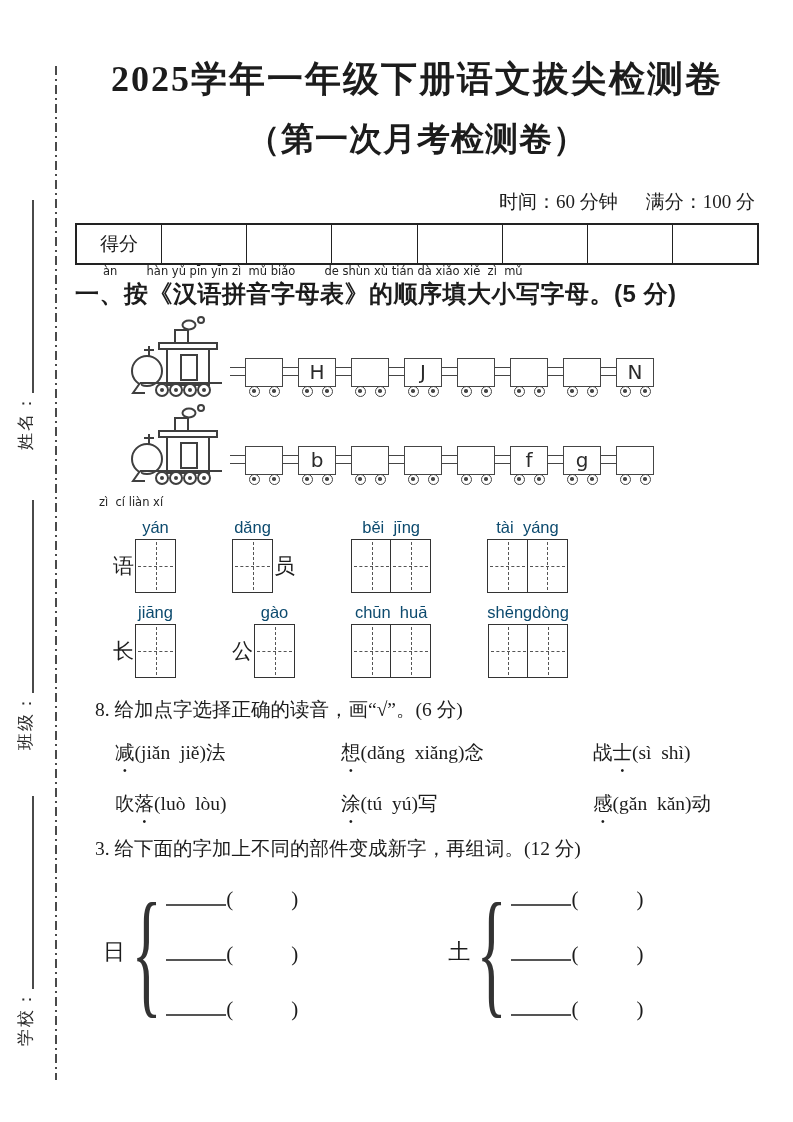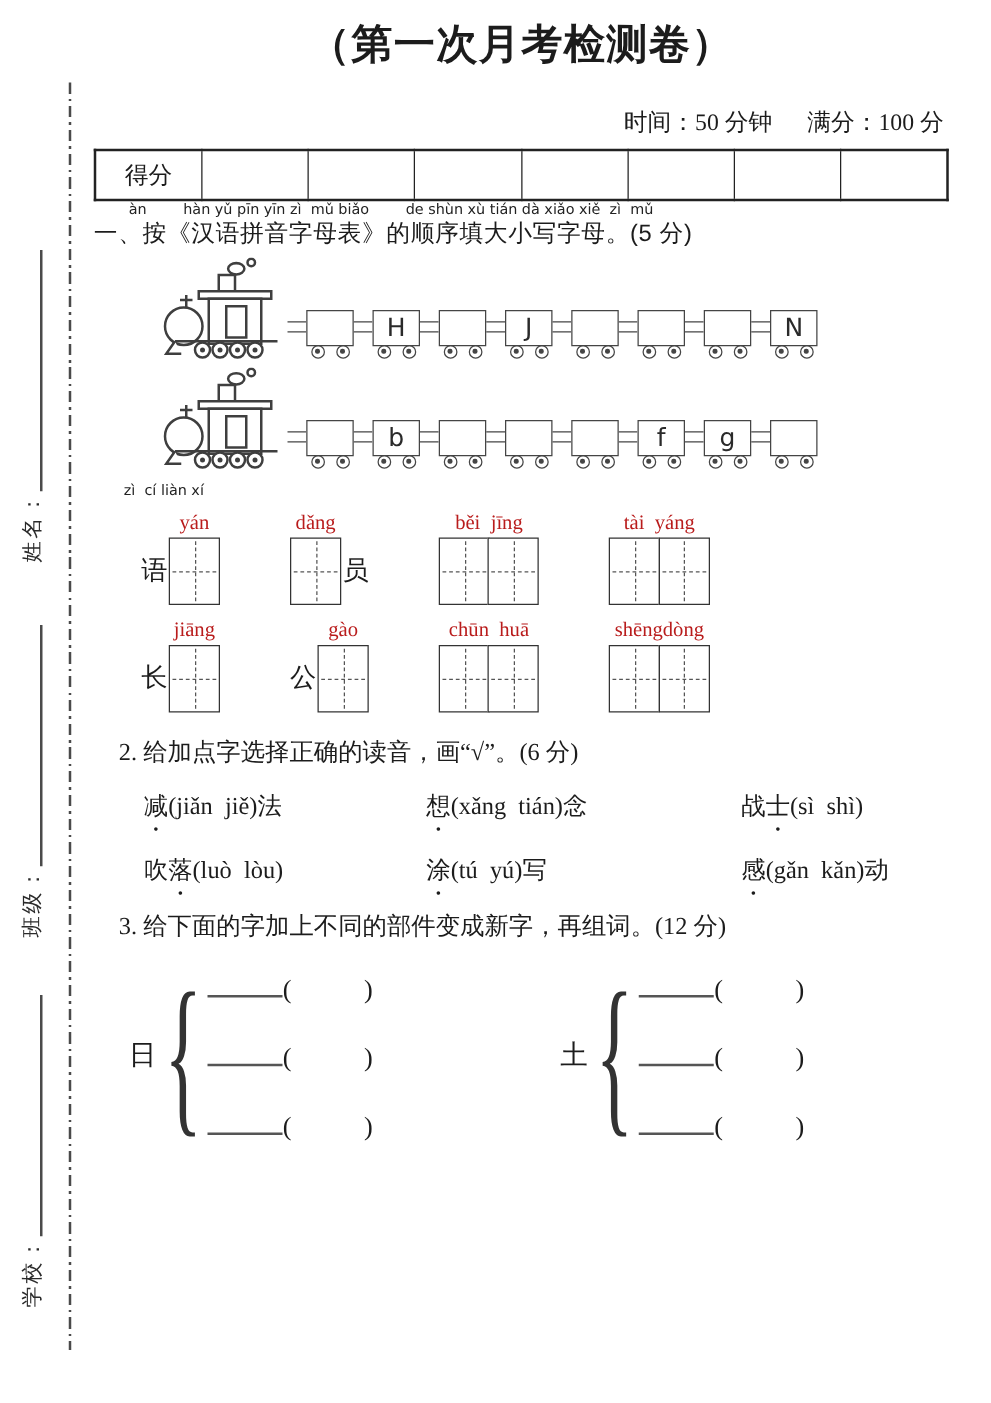--- a/index.html
+++ b/index.html
@@ -20,21 +20,21 @@
   h2.subtitle{margin:13px 0 0;text-align:center;font-size:33px;font-weight:bold;letter-spacing:1px;}
   .meta{margin:27px 4px 0 0;text-align:right;font-size:19px;}
   .meta .gap{display:inline-block;width:28px;}
 
   table.score{width:100%;border-collapse:collapse;margin-top:8px;border:2.5px solid #222;table-layout:fixed;}
   table.score td{border:1.6px solid #222;text-align:center;font-size:19px;padding:0;}
   table.score tr.hdr td{height:32px;}
   table.score tr.fill td{height:38px;}
 
   .sec-pinyin{font-family:"DejaVu Sans",sans-serif;font-size:11.5px;white-space:pre;color:#222;line-height:1.1;}
-  .sec-title{font-family:"Liberation Sans",sans-serif;font-weight:normal;font-size:19px;letter-spacing:.5px;}
+  .sec-title{font-family:"Liberation Sans",sans-serif;font-weight:bold;font-size:24px;letter-spacing:.5px;}
   .sec1{}
   .sec1 .sec-pinyin{margin-left:28px;}
   .sec2{margin-top:10px;}
   .sec2 .sec-pinyin{margin-left:24px;}
 
   
   .train{display:flex;align-items:flex-end;margin:4px 0 0 55px;height:84px;}
   .loco{flex:0 0 auto;}
   .loco *{stroke:#3f3f3f;stroke-width:2;fill:#fff;}
   .loco .dot{fill:#3f3f3f;stroke:none;}
@@ -44,21 +44,21 @@
     font-family:"DejaVu Sans",sans-serif;font-size:20px;color:#2a2a2a;background:#fff;box-sizing:border-box;}
   .wheels{display:flex;gap:9px;margin-top:-1px;height:12px;}
   .wheel{width:11px;height:11px;border:1.7px solid #454545;border-radius:50%;box-sizing:border-box;position:relative;}
   .wheel::after{content:"";position:absolute;left:50%;top:50%;width:3.5px;height:3.5px;margin:-1.75px 0 0 -1.75px;background:#454545;border-radius:50%;}
 
   
   .q-title{font-size:19.5px;margin:18px 0 0 20px;}
   .q1-row{display:flex;gap:56px;margin:10px 0 0 38px;}
   .q1-item{display:flex;align-items:center;}
   .q1-col{display:flex;flex-direction:column;align-items:center;}
-  .q1-pinyin{font-family:Liberation Serif, serif;font-size:16.5px;white-space:pre;margin-bottom:2px;color:#b91c1c;}
+  .q1-pinyin{font-family:Liberation Sans, sans-serif;font-size:16.5px;white-space:pre;margin-bottom:2px;color:#0c4a6e;}
   .q1-boxes{display:flex;}
   .hanzi-box{width:41px;height:54px;border:1.7px solid #333;position:relative;background:#fff;box-sizing:border-box;}
   .hanzi-box + .hanzi-box{margin-left:-1.7px;}
   .hanzi-box::before{content:"";position:absolute;left:2px;right:2px;top:50%;border-top:1.4px dashed #555;}
   .hanzi-box::after{content:"";position:absolute;top:2px;bottom:2px;left:50%;border-left:1.4px dashed #555;}
   .side-char{font-size:21px;}
   .side-char.pre{margin:20px 1px 0 0;}
   .side-char.post{margin:20px 0 0 1px;}
 
   .q2-grid{display:grid;grid-template-columns:226px 252px auto;row-gap:24px;margin:16px 0 0 40px;
@@ -86,24 +86,25 @@
     <span>姓名：</span><span class="side-blank"></span>
   </div>
   <div class="side-label" style="top:750px">
     <span>班级：</span><span class="side-blank"></span>
   </div>
   <div class="side-label" style="top:1046px">
     <span>学校：</span><span class="side-blank"></span>
   </div>
 
   <div class="content">
+    <h1 class="title">2025学年一年级下册语文拔尖检测卷</h1>
     <h2 class="subtitle">（第一次月考检测卷）</h2>
 
     <div class="meta">
-      <span>时间：50 分钟</span><span class="gap"></span><span>满分：100 分</span>
+      <span>时间：60 分钟</span><span class="gap"></span><span>满分：100 分</span>
     </div>
 
     <table class="score">
       <tbody>
       <tr class="fill">
         <td>得分</td>
         <td></td>
         <td></td>
         <td></td>
         <td></td>
@@ -365,24 +366,24 @@
         <div class="q1-col">
             <div class="q1-pinyin">shēngdòng</div>
           <div class="q1-boxes">
               <span class="hanzi-box"></span>
               <span class="hanzi-box"></span>
             </div>
           </div>
       </div>
     </div>
 
-    <div class="q-title">2. 给加点字选择正确的读音，画“√”。(6 分)</div>
+    <div class="q-title">8. 给加点字选择正确的读音，画“√”。(6 分)</div>
     <div class="q2-grid">
       <div class="q2-item"><span></span><span class="dotted">减</span><span>(jiǎn  jiě)</span><span>法</span></div>
-      <div class="q2-item"><span></span><span class="dotted">想</span><span>(xǎng  tián)</span><span>念</span></div>
+      <div class="q2-item"><span></span><span class="dotted">想</span><span>(dǎng  xiǎng)</span><span>念</span></div>
       <div class="q2-item"><span>战</span><span class="dotted">士</span><span>(sì  shì)</span><span></span></div>
       <div class="q2-item"><span>吹</span><span class="dotted">落</span><span>(luò  lòu)</span><span></span></div>
       <div class="q2-item"><span></span><span class="dotted">涂</span><span>(tú  yú)</span><span>写</span></div>
       <div class="q2-item"><span></span><span class="dotted">感</span><span>(gǎn  kǎn)</span><span>动</span></div>
     </div>
 
     <div class="q-title">3. 给下面的字加上不同的部件变成新字，再组词。(12 分)</div>
     <div class="q3-wrap">
       <div class="q3-group">
         <span class="q3-base">日</span>

